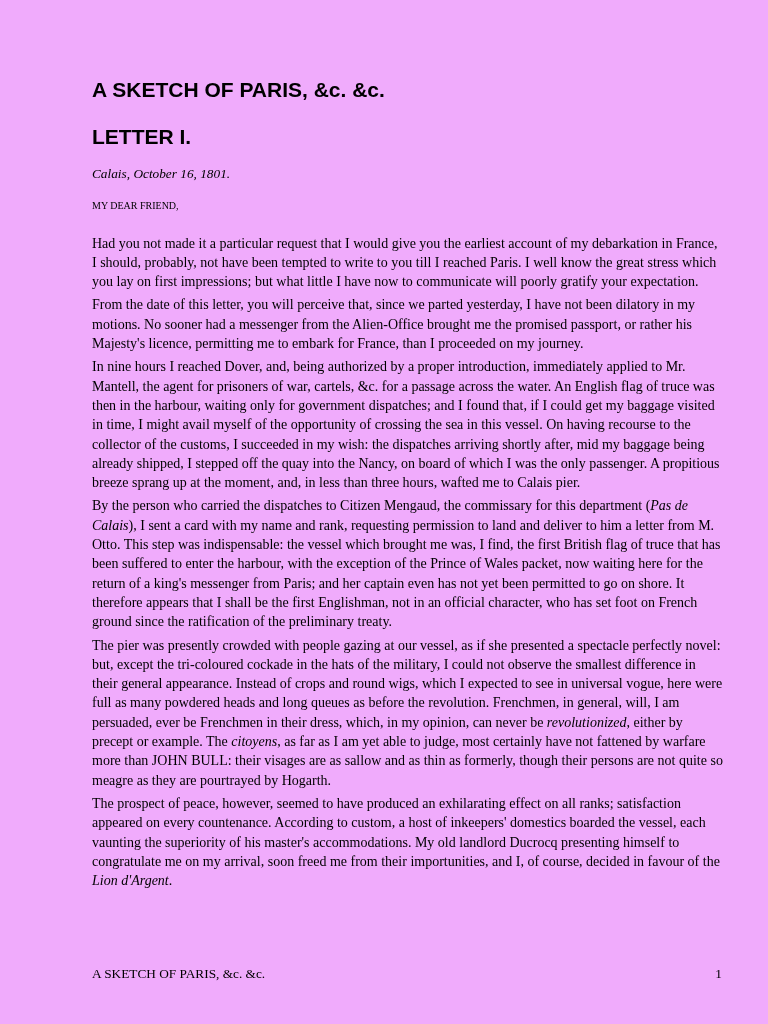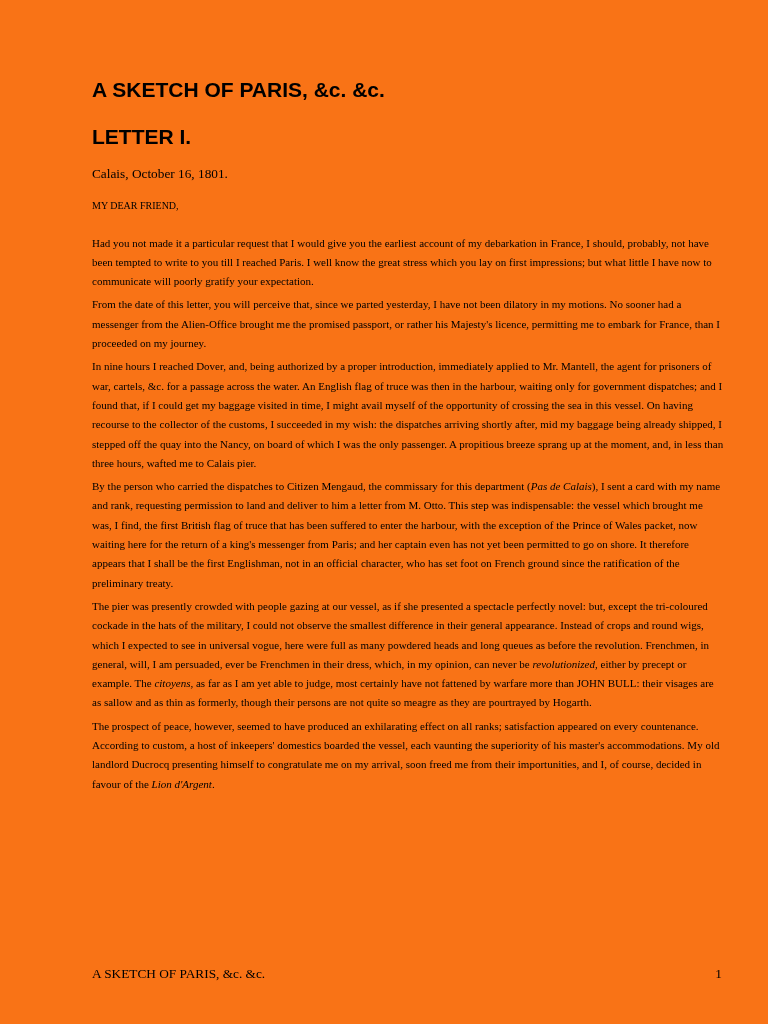--- a/index.html
+++ b/index.html
@@ -7,51 +7,52 @@
   body {
     background: #ffffff;
     color: #000000;
     font-family: "Liberation Serif", serif;
     position: relative;
     overflow: hidden;
   }
   .page {
     position: absolute;
     inset: 0;
-    background: #f97316;
+    background: #f0abfc;
   }
   .content {
     position: absolute;
     left: 92px;
     top: 0;
     width: 632px;
     padding-top: 78px;
   }
   .doc-title,
   .letter-heading {
     font-family: "Liberation Sans", sans-serif;
     font-weight: bold;
     font-size: 21px;
     line-height: 24px;
     color: #000000;
   }
   .letter-heading { margin-top: 23px; }
   .dateline {
     margin-top: 15px;
+    font-style: italic;
     font-size: 13.3px;
     line-height: 19.3px;
   }
   .salutation {
     margin-top: 13px;
     font-size: 10px;
     line-height: 19.3px;
   }
   .letter-body { margin-top: 18px; }
   .letter-body p {
-    font-size: 11px;
+    font-size: 14px;
     line-height: 19.3px;
     margin: 0 0 4px 0;
     text-align: left;
   }
   .letter-body em { font-style: italic; }
   .footer {
     position: absolute;
     left: 92px;
     top: 964px;
     width: 630px;

